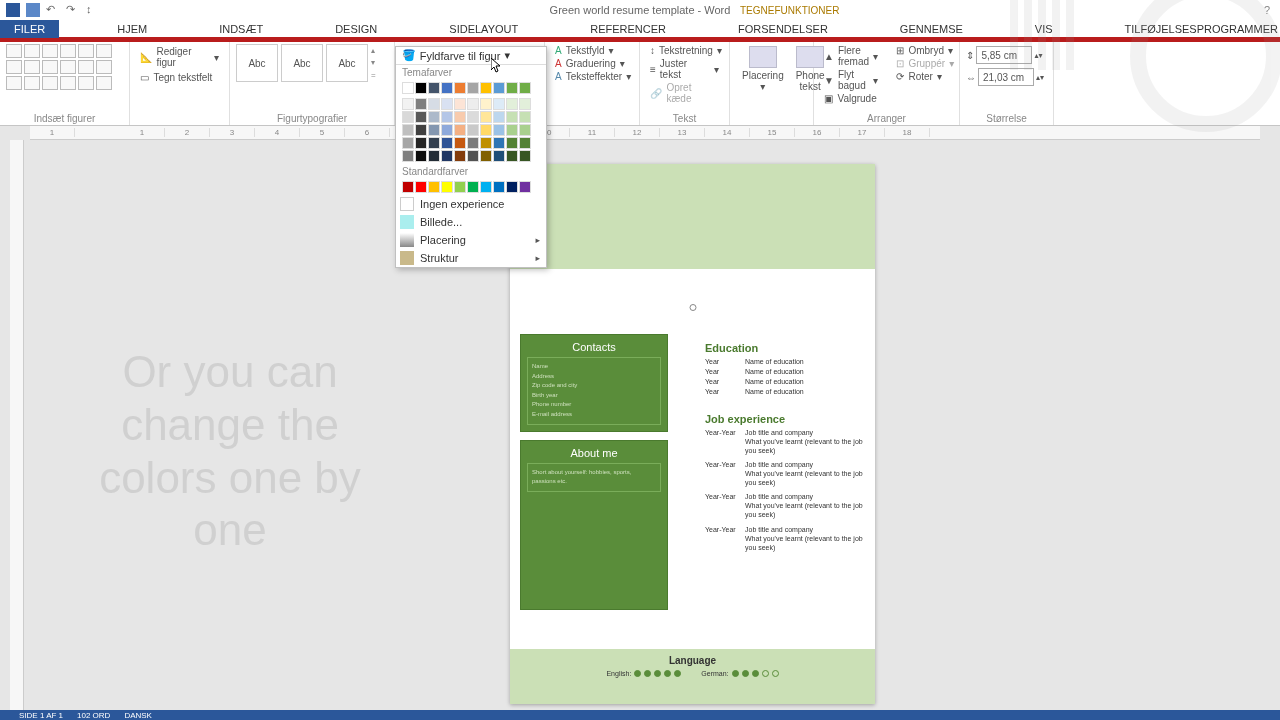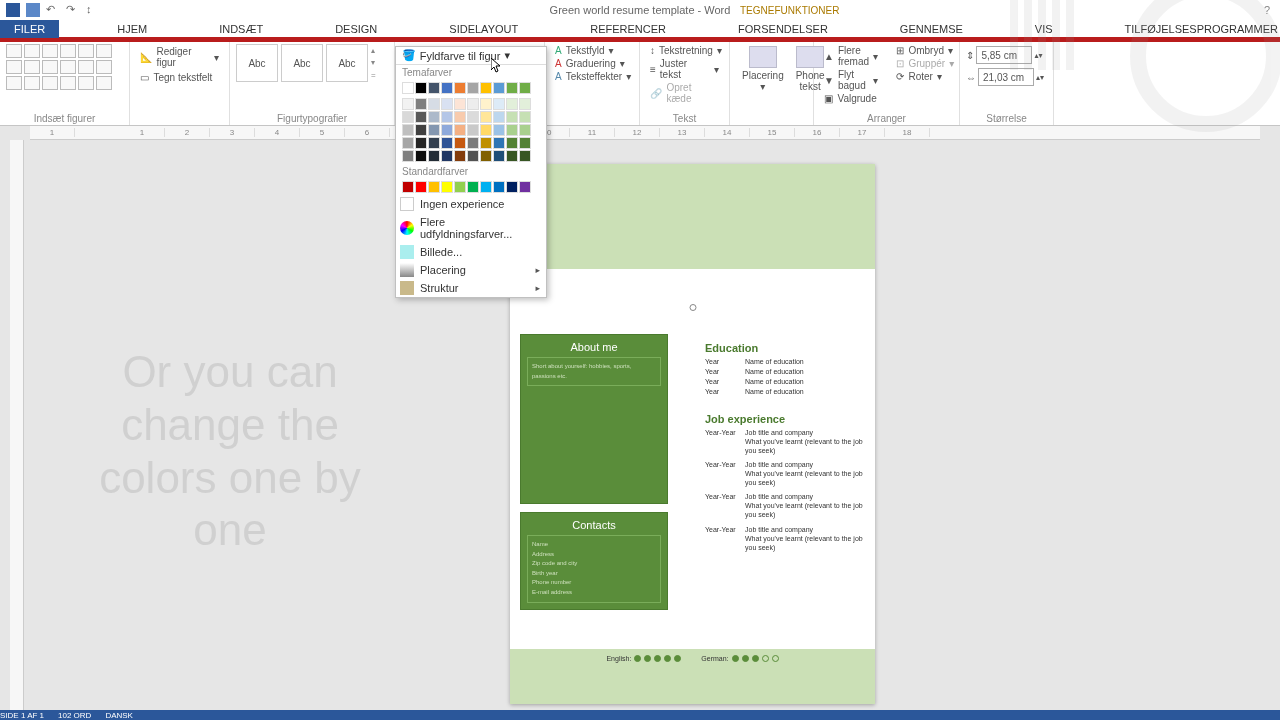--- a/index.html
+++ b/index.html
@@ -73,21 +73,21 @@
 .swatch-grid { display: grid; grid-template-columns: repeat(10, 12px); gap: 1px; padding: 2px 6px; }
 .sw { width: 12px; height: 12px; border: 1px solid #ddd; }
 .swatch-col { display: grid; grid-template-columns: repeat(10, 12px); grid-template-rows: repeat(5, 12px); gap: 1px; padding: 2px 6px; }
 .dd-item { padding: 3px 6px 3px 24px; position: relative; display:flex; align-items:center; justify-content:space-between;}
 .dd-item .iconL { position: absolute; left: 4px; width: 14px; height: 14px; }
 .dd-item .arrow { font-size: 9px; color: #555; }
 .cursor { position: absolute; left: 491px; top: 58px; width: 12px; height: 16px; z-index: 60; }
 
 .overlay-text { position: absolute; left: 60px; top: 220px; width: 340px; color: #d0d0d0; font-size: 44px; line-height: 1.2; text-align: center; font-weight: 300; }
 
-.statusbar { position: absolute; bottom: 0; left: 0; right: 0; height: 10px; background: #2b579a; color: #fff; font-size: 8px; padding: 0 0; display: flex; align-items: center; gap: 14px; }
+.statusbar { position: absolute; bottom: 0; left: 0; right: 0; height: 10px; background: #2b579a; color: #fff; font-size: 8px; padding: 0 19px; display: flex; align-items: center; gap: 14px; }
 
 .deco-arc { position: absolute; right: -30px; top: -40px; width: 300px; height: 180px; opacity: 0.12; pointer-events:none; }
 .deco-arc::before { content:""; position:absolute; left:120px; top:20px; width:120px; height:120px; border:16px solid #999; border-radius:50%;}
 .deco-arc .bars { position:absolute; left:0; top:10px; display:flex; gap:6px;}
 .deco-arc .bars span{width:8px;height:100px;background:#999;display:inline-block;}
 </style>
 </head>
 <body>
 
 <div class="titlebar">
@@ -238,35 +238,35 @@
     </div>
   <div class="ruler-v"></div>
 
   <div class="overlay-text">Or you can change the colors one by one</div>
 
   <div class="page">
     <div class="page-header"></div>
     <div class="sel-handle"></div>
 
     <div class="sidebar">
-      <div class="green-box about">
-        <h4>About me</h4>
-        <div class="inner-frame">
-            <p>Short about yourself: hobbies, sports, passions etc.</p>
-          </div>
-      </div>
       <div class="green-box">
         <h4>Contacts</h4>
         <div class="inner-frame" id="contactRows">
             <div>Name</div>
             <div>Address</div>
             <div>Zip code and city</div>
             <div>Birth year</div>
             <div>Phone number</div>
             <div>E-mail address</div>
+          </div>
+      </div>
+      <div class="green-box about">
+        <h4>About me</h4>
+        <div class="inner-frame">
+            <p>Short about yourself: hobbies, sports, passions etc.</p>
           </div>
       </div>
     </div>
 
     <div class="maincol">
       <h3>Education</h3>
       <div id="eduRows">
           <div class="edu-row">
             <span class="y">Year</span>
             <span>Name of education</span>
@@ -313,20 +313,21 @@
                 <span class="y">Year-Year</span>
                 <span>Job title and company</span>
               </div>
               <div class="desc">What you've learnt (relevant to the job you seek)</div>
             </div>
           </div>
       </div>
     </div>
 
     <div class="page-footer">
+      <h4>Language</h4>
       <div class="lang-row" id="langRow">
           <div style="display: flex; gap: 20px;">
             <div class="lang-item">
               <span>English:</span>
               <span class="dot on"></span>
               <span class="dot on"></span>
               <span class="dot on"></span>
               <span class="dot on"></span>
               <span class="dot on"></span>
             </div>
@@ -423,25 +424,20 @@
       <div class="sw" style="background: rgb(0, 112, 192);"></div>
       <div class="sw" style="background: rgb(0, 32, 96);"></div>
       <div class="sw" style="background: rgb(112, 48, 160);"></div>
     </div>
   <div class="dd-item">
       <span class="iconL" style="border:1px solid #ccc;"></span>
       <span>Ingen experience</span>
       <span></span>
     </div>
   <div class="dd-item">
-      <span class="iconL" style="background:conic-gradient(red,yellow,lime,cyan,blue,magenta,red);border-radius:50%;"></span>
-      <span>Flere udfyldningsfarver...</span>
-      <span></span>
-    </div>
-  <div class="dd-item">
       <span class="iconL" style="background:#aee;"></span>
       <span>Billede...</span>
       <span></span>
     </div>
   <div class="dd-item">
       <span class="iconL" style="background:linear-gradient(#fff,#888);"></span>
       <span>Placering</span>
       <span class="arrow">▸</span>
     </div>
   <div class="dd-item">

